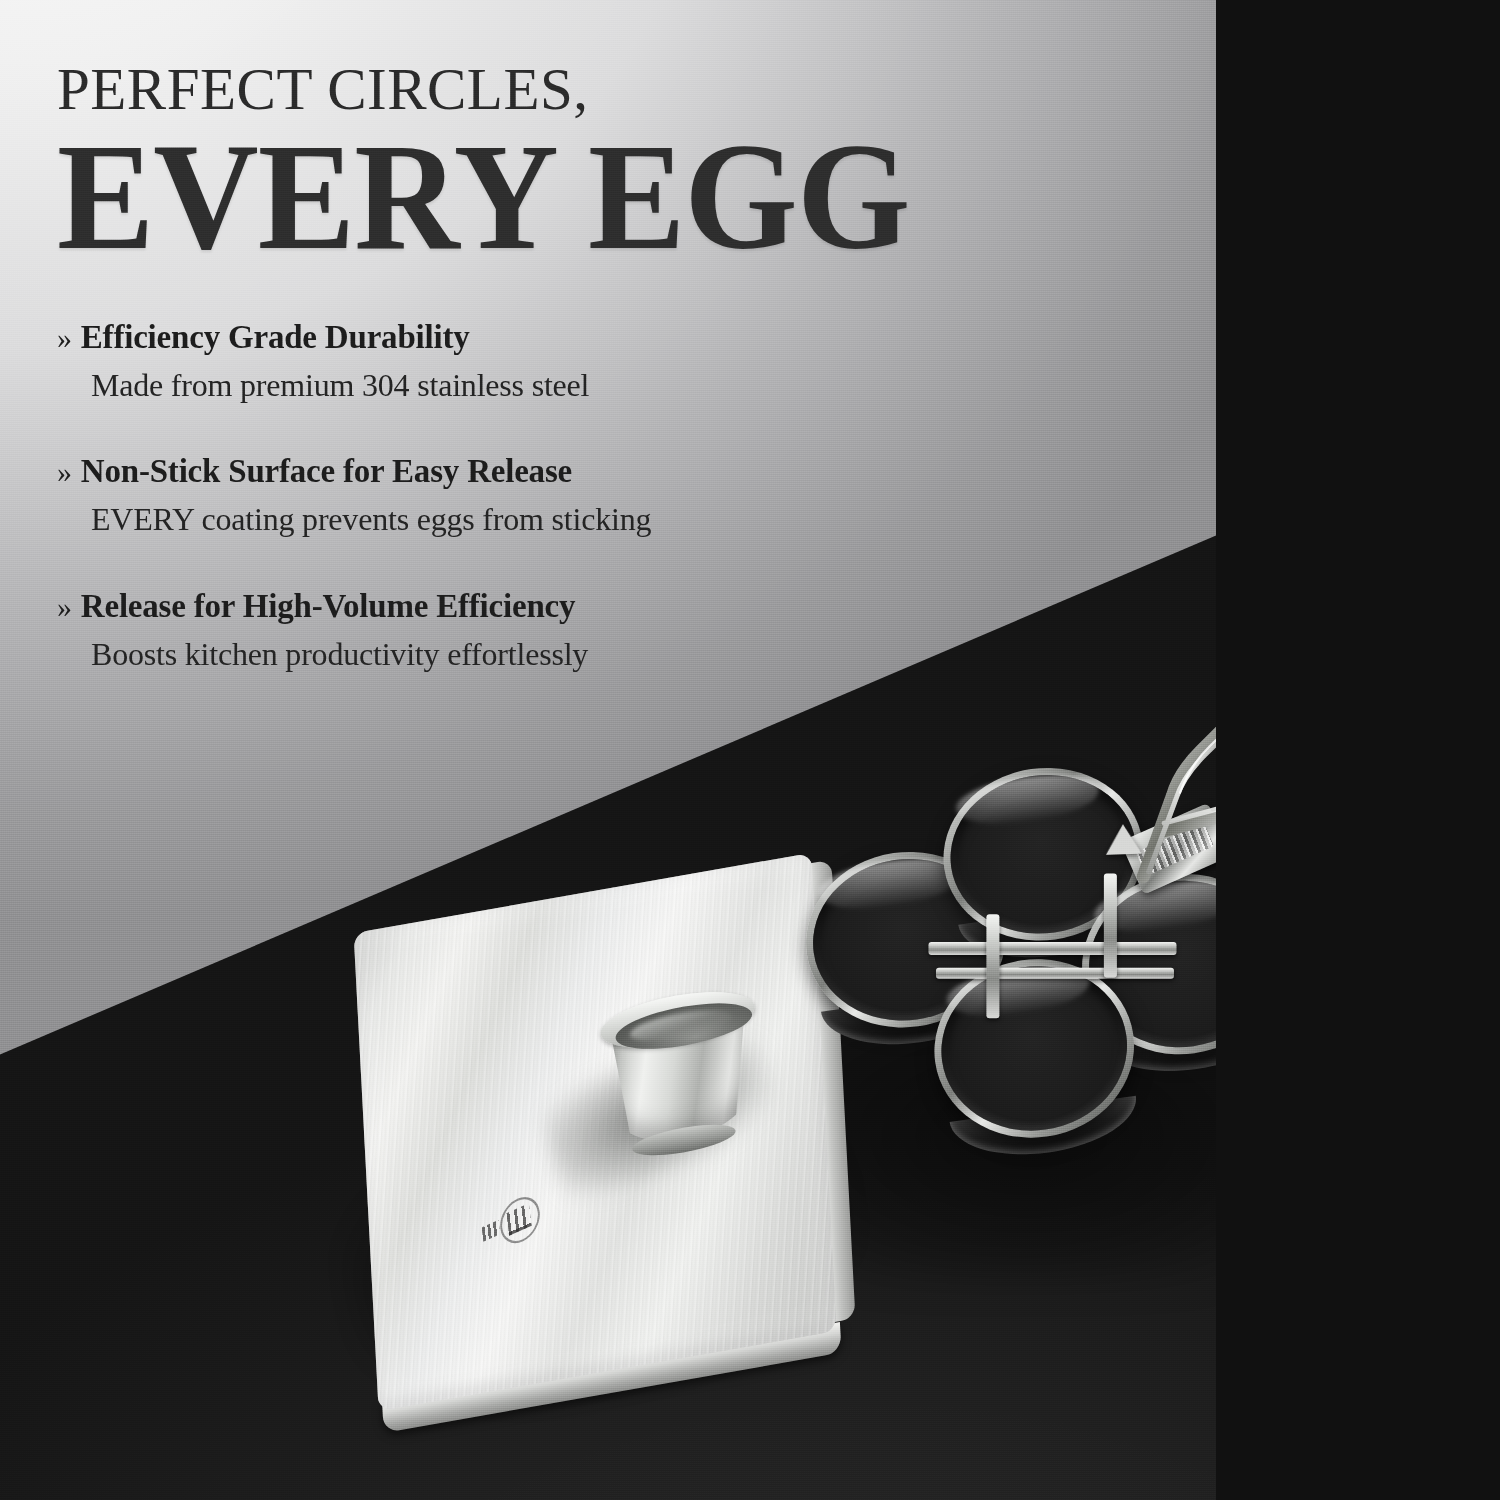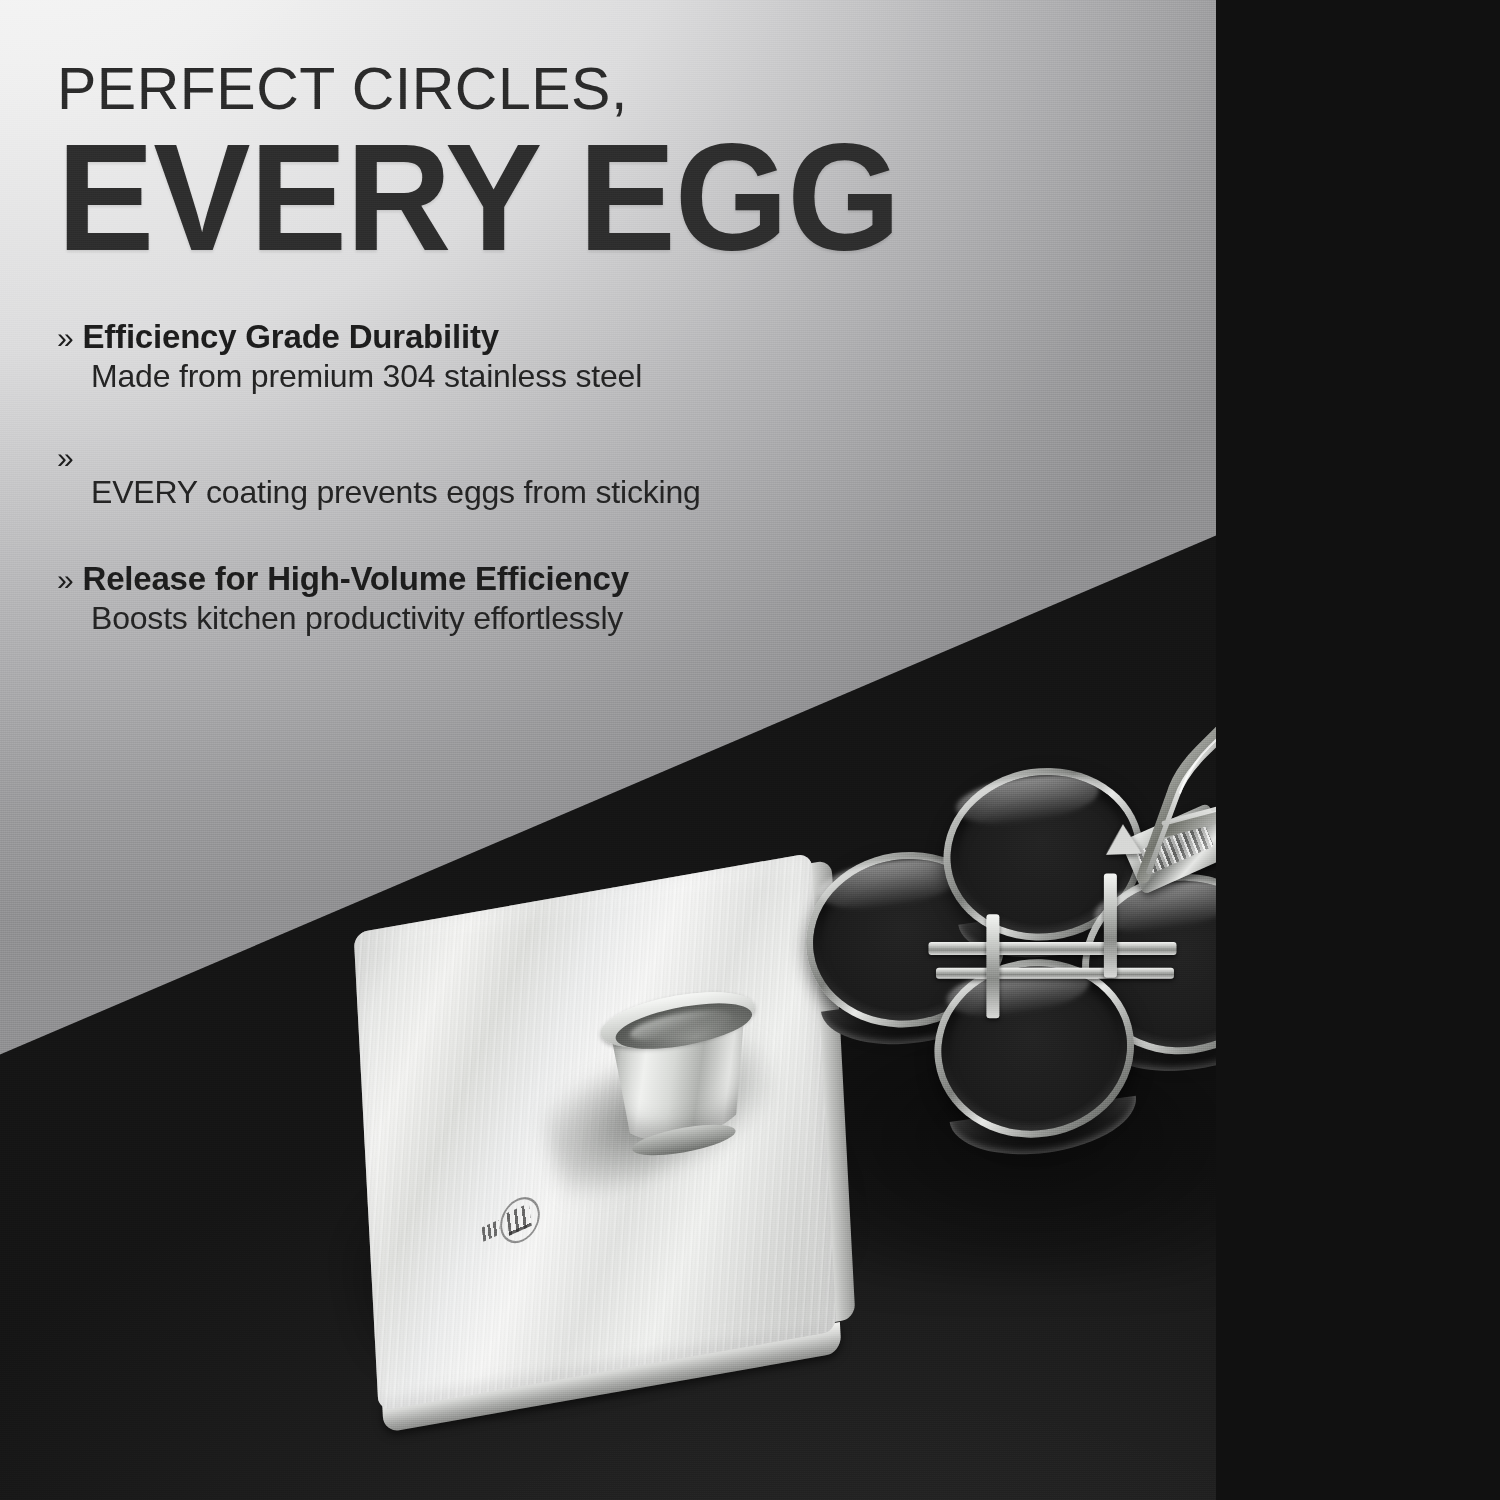--- a/index.html
+++ b/index.html
@@ -4,21 +4,21 @@
 <style>
   * { margin:0; padding:0; box-sizing:border-box; }
   html,body { width:1500px; height:1500px; overflow:hidden; }
   body {
     font-family:"Liberation Sans", sans-serif;
     background:#111;
     position:relative;
   }
 
   
-  #stage { position:absolute; inset:0; width:1216px; height:1500px; overflow:hidden; }
+  #stage { position:absolute; inset:0; width:1216px; height:1500px; overflow:hidden;font-family:Liberation Serif, serif; }
 
   .bg-dark {
     position:absolute; inset:0;
     background:
       radial-gradient(ellipse 1100px 700px at 72% 118%, #2c2c2c 0%, #222222 45%, #151515 100%),
       #1a1a1a;
   }
 
   .bg-light {
     position:absolute; inset:0;
@@ -78,20 +78,21 @@
   }
   .chev {
     font-size:30px;
     font-weight:400;
     color:#1d1d1d;
     line-height:1;
     flex:0 0 auto;
   }
   .b-sub {
     margin-left:34px;
+    margin-top:9px;
     font-size:32px;
     font-weight:400;
     color:#242424;
     line-height:1.2;
     letter-spacing:-.2px;
   }
 
   
   #product { position:absolute; left:0; top:0; width:1500px; height:1500px; pointer-events:none; }
 
@@ -475,20 +476,21 @@
       <div class="b-head">
         <span class="chev">»</span>
         <span>Efficiency Grade Durability</span>
       </div>
       <div class="b-sub">Made from premium 304 stainless steel</div>
     </div>
 
     <div class="bullet">
       <div class="b-head">
         <span class="chev">»</span>
+        <span>Non-Stick Surface for Easy Release</span>
       </div>
       <div class="b-sub">EVERY coating prevents eggs from sticking</div>
     </div>
 
     <div class="bullet">
       <div class="b-head">
         <span class="chev">»</span>
         <span>Release for High-Volume Efficiency</span>
       </div>
       <div class="b-sub">Boosts kitchen productivity effortlessly</div>

